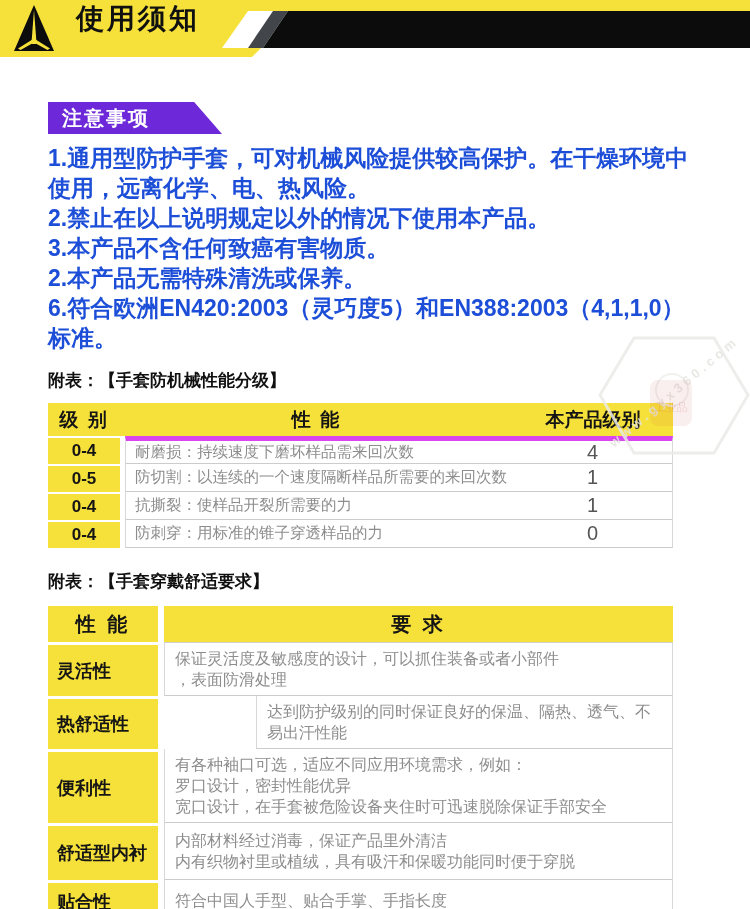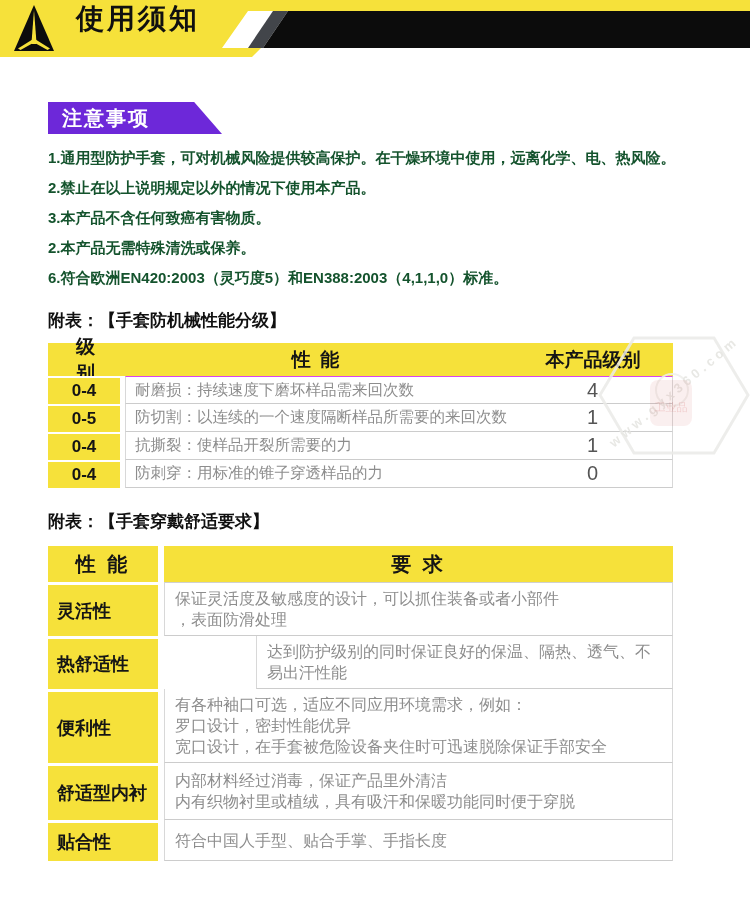--- a/index.html
+++ b/index.html
@@ -41,51 +41,51 @@
   .badge{
     margin:45px 0 0 48px;width:174px;height:32px;
     background:#6d28d9;color:#fff;
     clip-path:polygon(0 0,84% 0,100% 100%,0 100%);
     font-size:20px;font-weight:bold;line-height:32px;
     padding-left:14px;letter-spacing:2px;
   }
 
   
   .notes{margin:9px 48px 0 48px;}
-  .note{font-size:15px;font-weight:bold;color:#14532d;line-height:30px;}
+  .note{font-size:23px;font-weight:bold;color:#1d4ed8;line-height:30px;}
 
   
   .sec-title{margin:16px 48px 11px 48px;font-size:17px;font-weight:bold;color:#101010;}
   .sec-title.second{margin-top:22px;margin-bottom:13px;}
 
   
   .t1{margin-left:48px;width:625px;}
   .t1-head{display:flex;background:var(--yellow);height:33px;align-items:center;
     font-weight:bold;font-size:19px;color:#151515;}
-  .t1-head .hc1{width:72px;letter-spacing:2px;padding-left:28px;}
+  .t1-head .hc1{width:72px;text-align:center;letter-spacing:2px;}
   .t1-head .hc2{flex:1;text-align:center;letter-spacing:2px;}
   .t1-head .hc3{width:160px;text-align:center;}
   .t1-row{display:flex;height:28px;}
   .t1-row .lv{
     width:72px;background:var(--yellow);border-top:2px solid #fff;
     font-weight:bold;font-size:17px;color:#151515;
     display:flex;align-items:center;justify-content:center;
   }
   .t1-row .cgap{width:5px;background:#fff;}
   .t1-row .desc{
     flex:1;border-left:1px solid #d8d8d8;border-bottom:1px solid var(--line);
     color:var(--gray-text);font-size:15.5px;
     display:flex;align-items:center;padding-left:9px;
   }
   .t1-row .val{
     width:160px;border-bottom:1px solid var(--line);border-right:1px solid #d8d8d8;
     color:#555;font-size:20px;font-weight:500;
     display:flex;align-items:center;justify-content:center;
   }
-  .t1-row.first .desc,.t1-row.first .val{border-top:1px solid #d946ef;text-align:right;}
+  .t1-row.first .desc,.t1-row.first .val{border-top:5px solid #d946ef;text-align:right;}
 
   
   .t2{margin-left:48px;width:625px;}
   .t2-head{display:flex;height:36px;font-weight:bold;font-size:20px;color:#151515;}
   .t2-head .h1{width:110px;background:var(--yellow);display:flex;align-items:center;justify-content:center;letter-spacing:3px;}
   .t2-head .hgap{width:6px;background:#fff;}
   .t2-head .h2{flex:1;background:var(--yellow);display:flex;align-items:center;justify-content:center;letter-spacing:3px;}
   .t2-row{display:flex;}
   .t2-row .nm{
     width:110px;background:var(--yellow);border-top:3px solid #fff;

